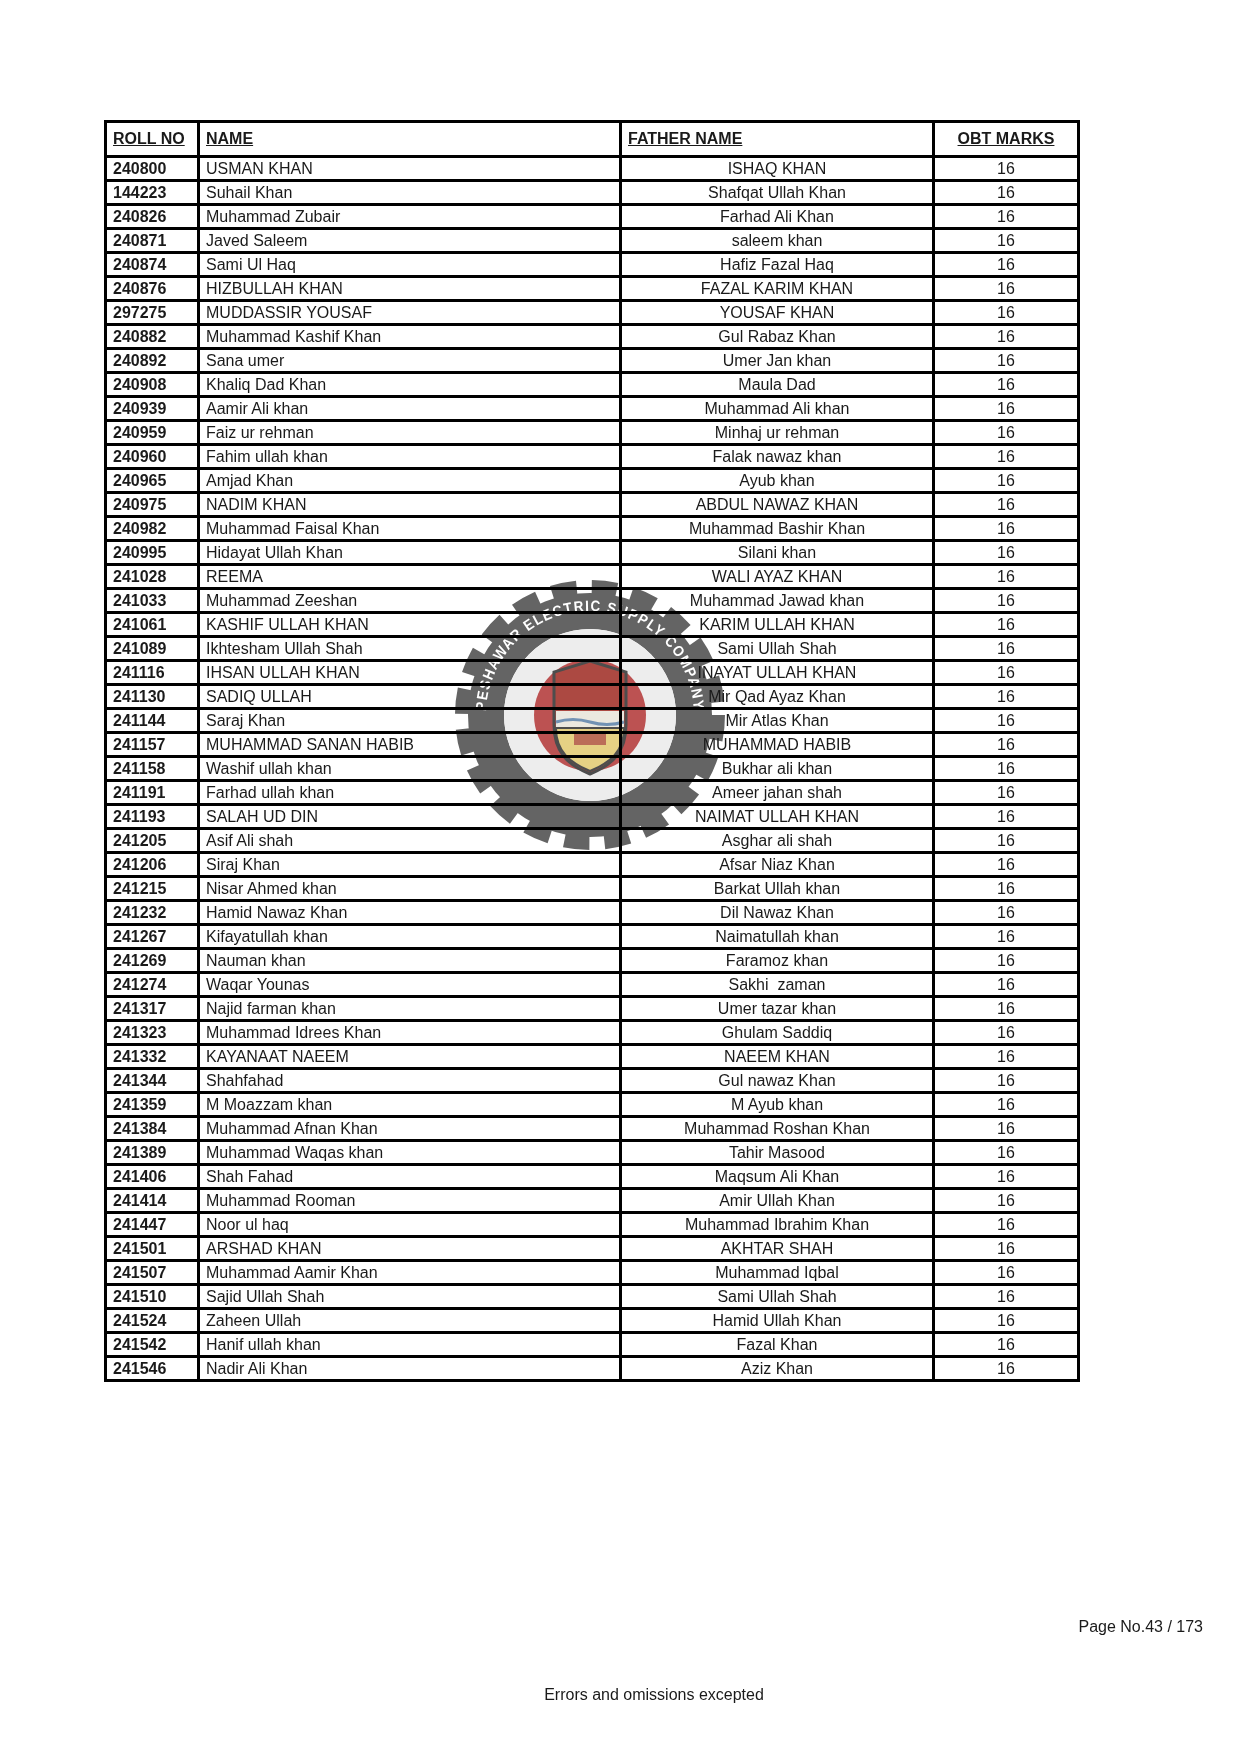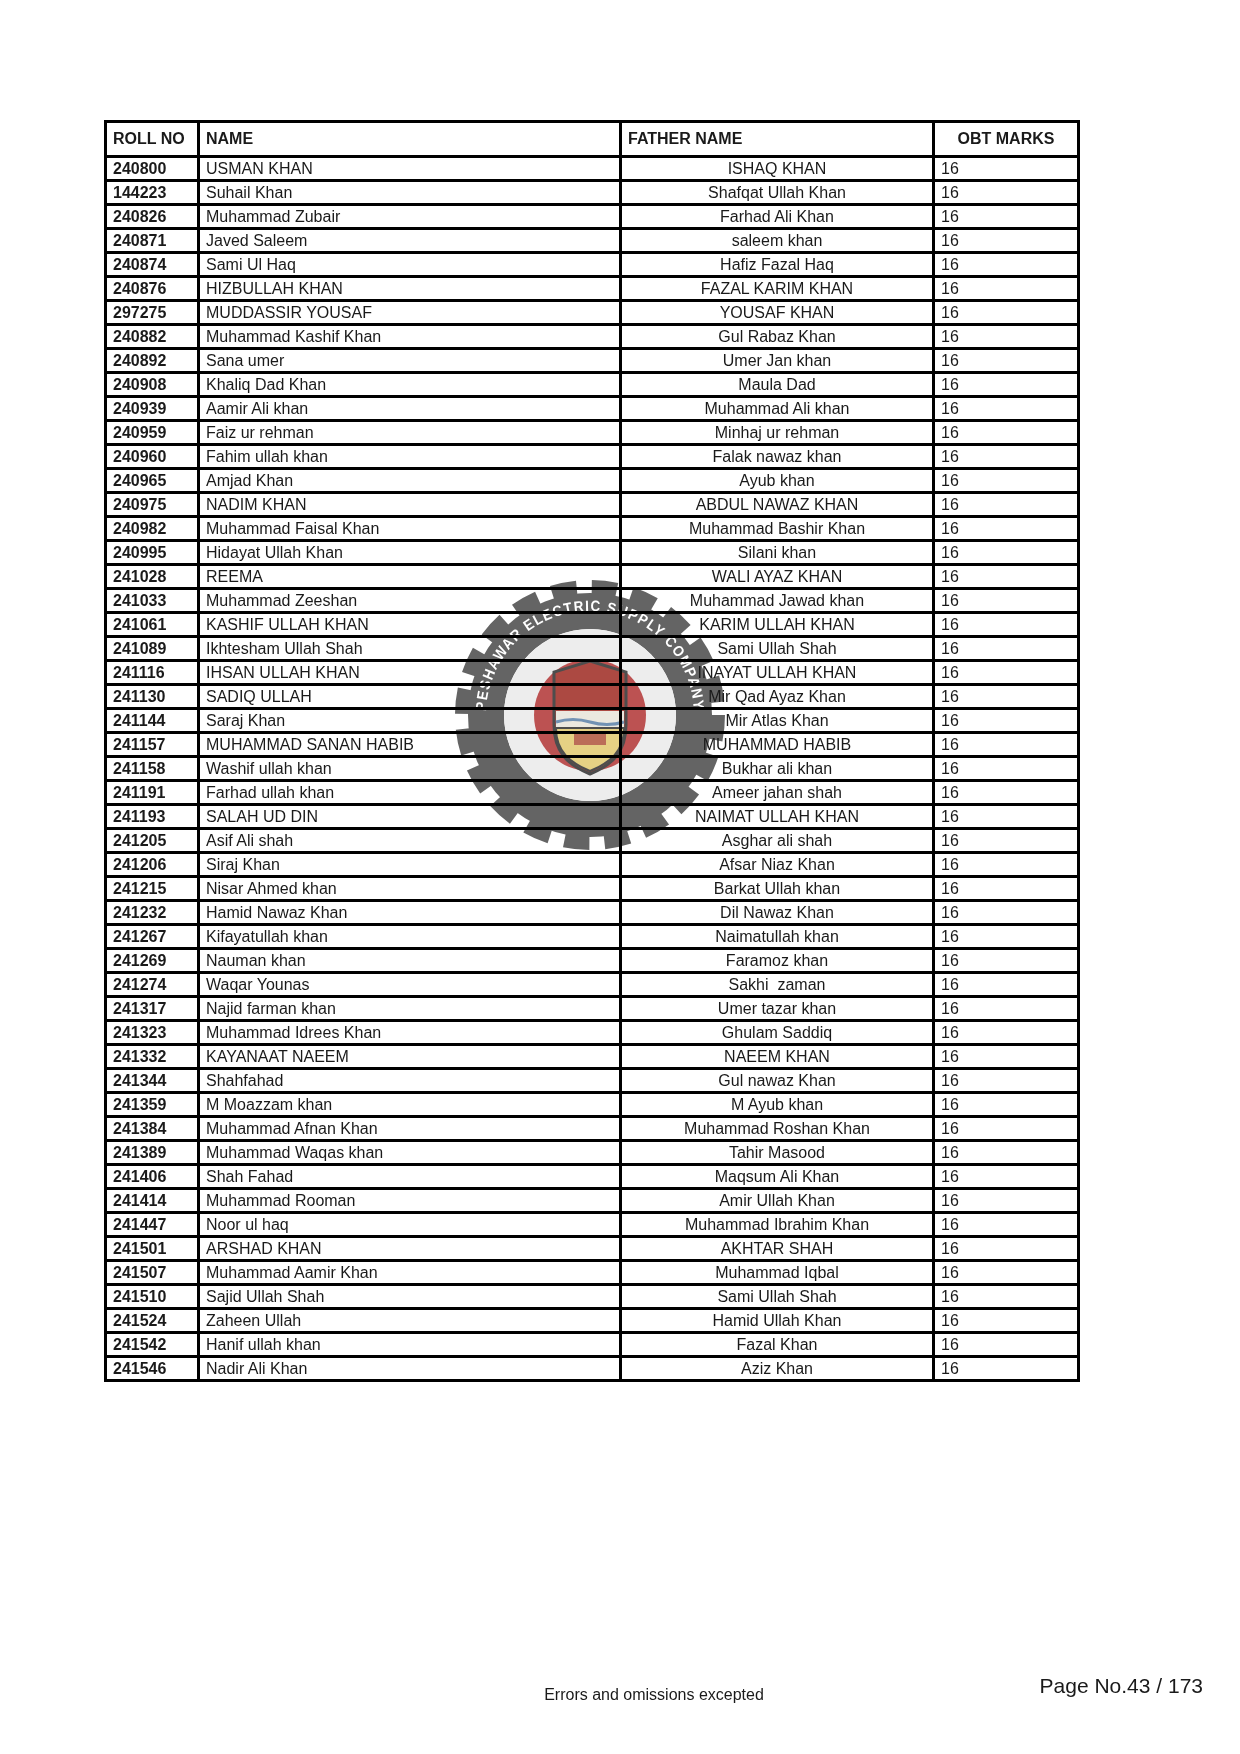--- a/index.html
+++ b/index.html
@@ -38,45 +38,46 @@
     white-space: pre;
     background: transparent;
   }
   .results thead th {
     height: 35px;
     font-weight: bold;
     text-align: left;
     vertical-align: middle;
     font-size: 16px;
     color: #1a1a1a;
+    text-decoration: underline;
   }
   .results thead th.col-marks { text-align: center; }
   .results td {
     height: 21.2px;
     line-height: 21px;
     vertical-align: middle;
     color: #1a1a1a;
   }
   .results td.col-roll  { font-weight: bold; text-align: left; padding-right: 9px; }
   .results td.col-name  { text-align: left; }
   .results td.col-father{ text-align: center; }
-  .results td.col-marks { text-align: left; margin-top: 26px; }
+  .results td.col-marks { text-align: center; margin-top: 26px; }
   .footer-disclaimer {
     position: absolute;
     top: 1686px; left: 654px;
     transform: translateX(-50%);
     font-size: 16px;
     color: #1a1a1a;
     z-index: 1;
     white-space: nowrap;
   }
   .footer-page {
     position: absolute;
-    top: 1674px; right: 37px;
-    font-size: 21px;
+    top: 1618px; right: 37px;
+    font-size: 16px;
     color: #1a1a1a;
     z-index: 1;
     white-space: nowrap;
   }
 </style>
 </head>
 <body>
 
 <div class="page">
 

